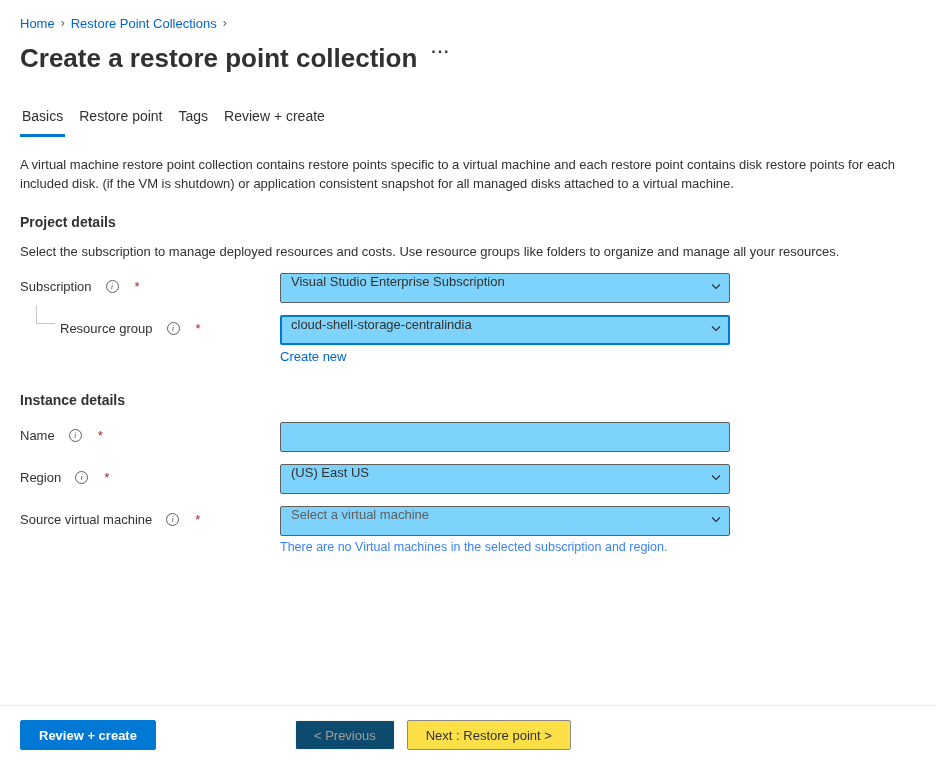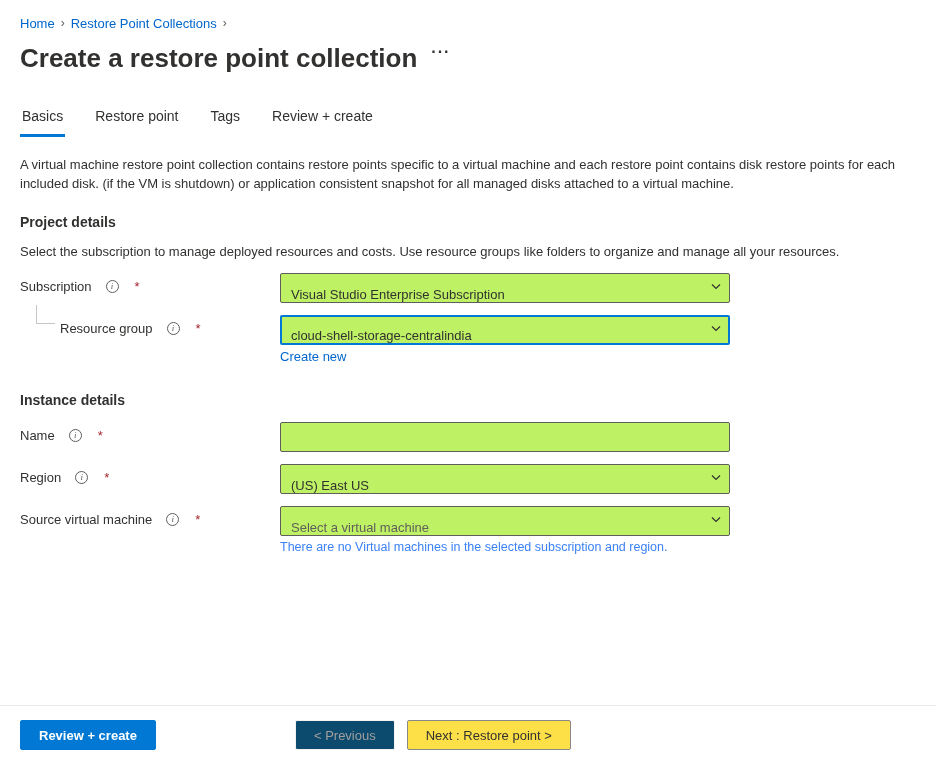--- a/index.html
+++ b/index.html
@@ -27,21 +27,21 @@
       font-weight: 600;
       color: #323130;
       margin-bottom: 28px;
       display: flex;
       align-items: flex-start;
       gap: 14px;
     }
     .more-dots { font-size: 16px; color: #323130; letter-spacing: 1px; cursor: pointer; }
     .tabs {
       display: flex;
-      gap: 28px;
+      gap: 12px;
       border-bottom: 1px solid transparent;
       margin-bottom: 18px;
     }
     .tab {
       font-size: 14px;
       color: #323130;
       padding: 6px 2px 10px 2px;
       cursor: pointer;
       border-bottom: 3px solid transparent;
     }
@@ -108,24 +108,24 @@
     .required { color: #a4262c; margin-left: 2px; }
     .field-control { flex: 0 0 450px; }
     .select-box, .text-input {
       width: 100%;
       height: 30px;
       border: 1px solid #605e5c;
       border-radius: 2px;
       padding: 0 28px 0 10px;
       font-size: 13px;
       font-family: inherit;
-      background: #bef264;
+      background: #7dd3fc;
       position: relative;
       display: flex;
-      align-items: flex-end;
+      align-items: flex-start;
       cursor: pointer;
     }
     .select-box.focused { border: 2px solid #0078d4; padding: 0 27px 0 9px; }
     .select-wrap { position: relative; width: 100%; }
     .select-wrap .chev {
       position: absolute;
       right: 8px;
       top: 50%;
       transform: translateY(-50%);
       pointer-events: none;

